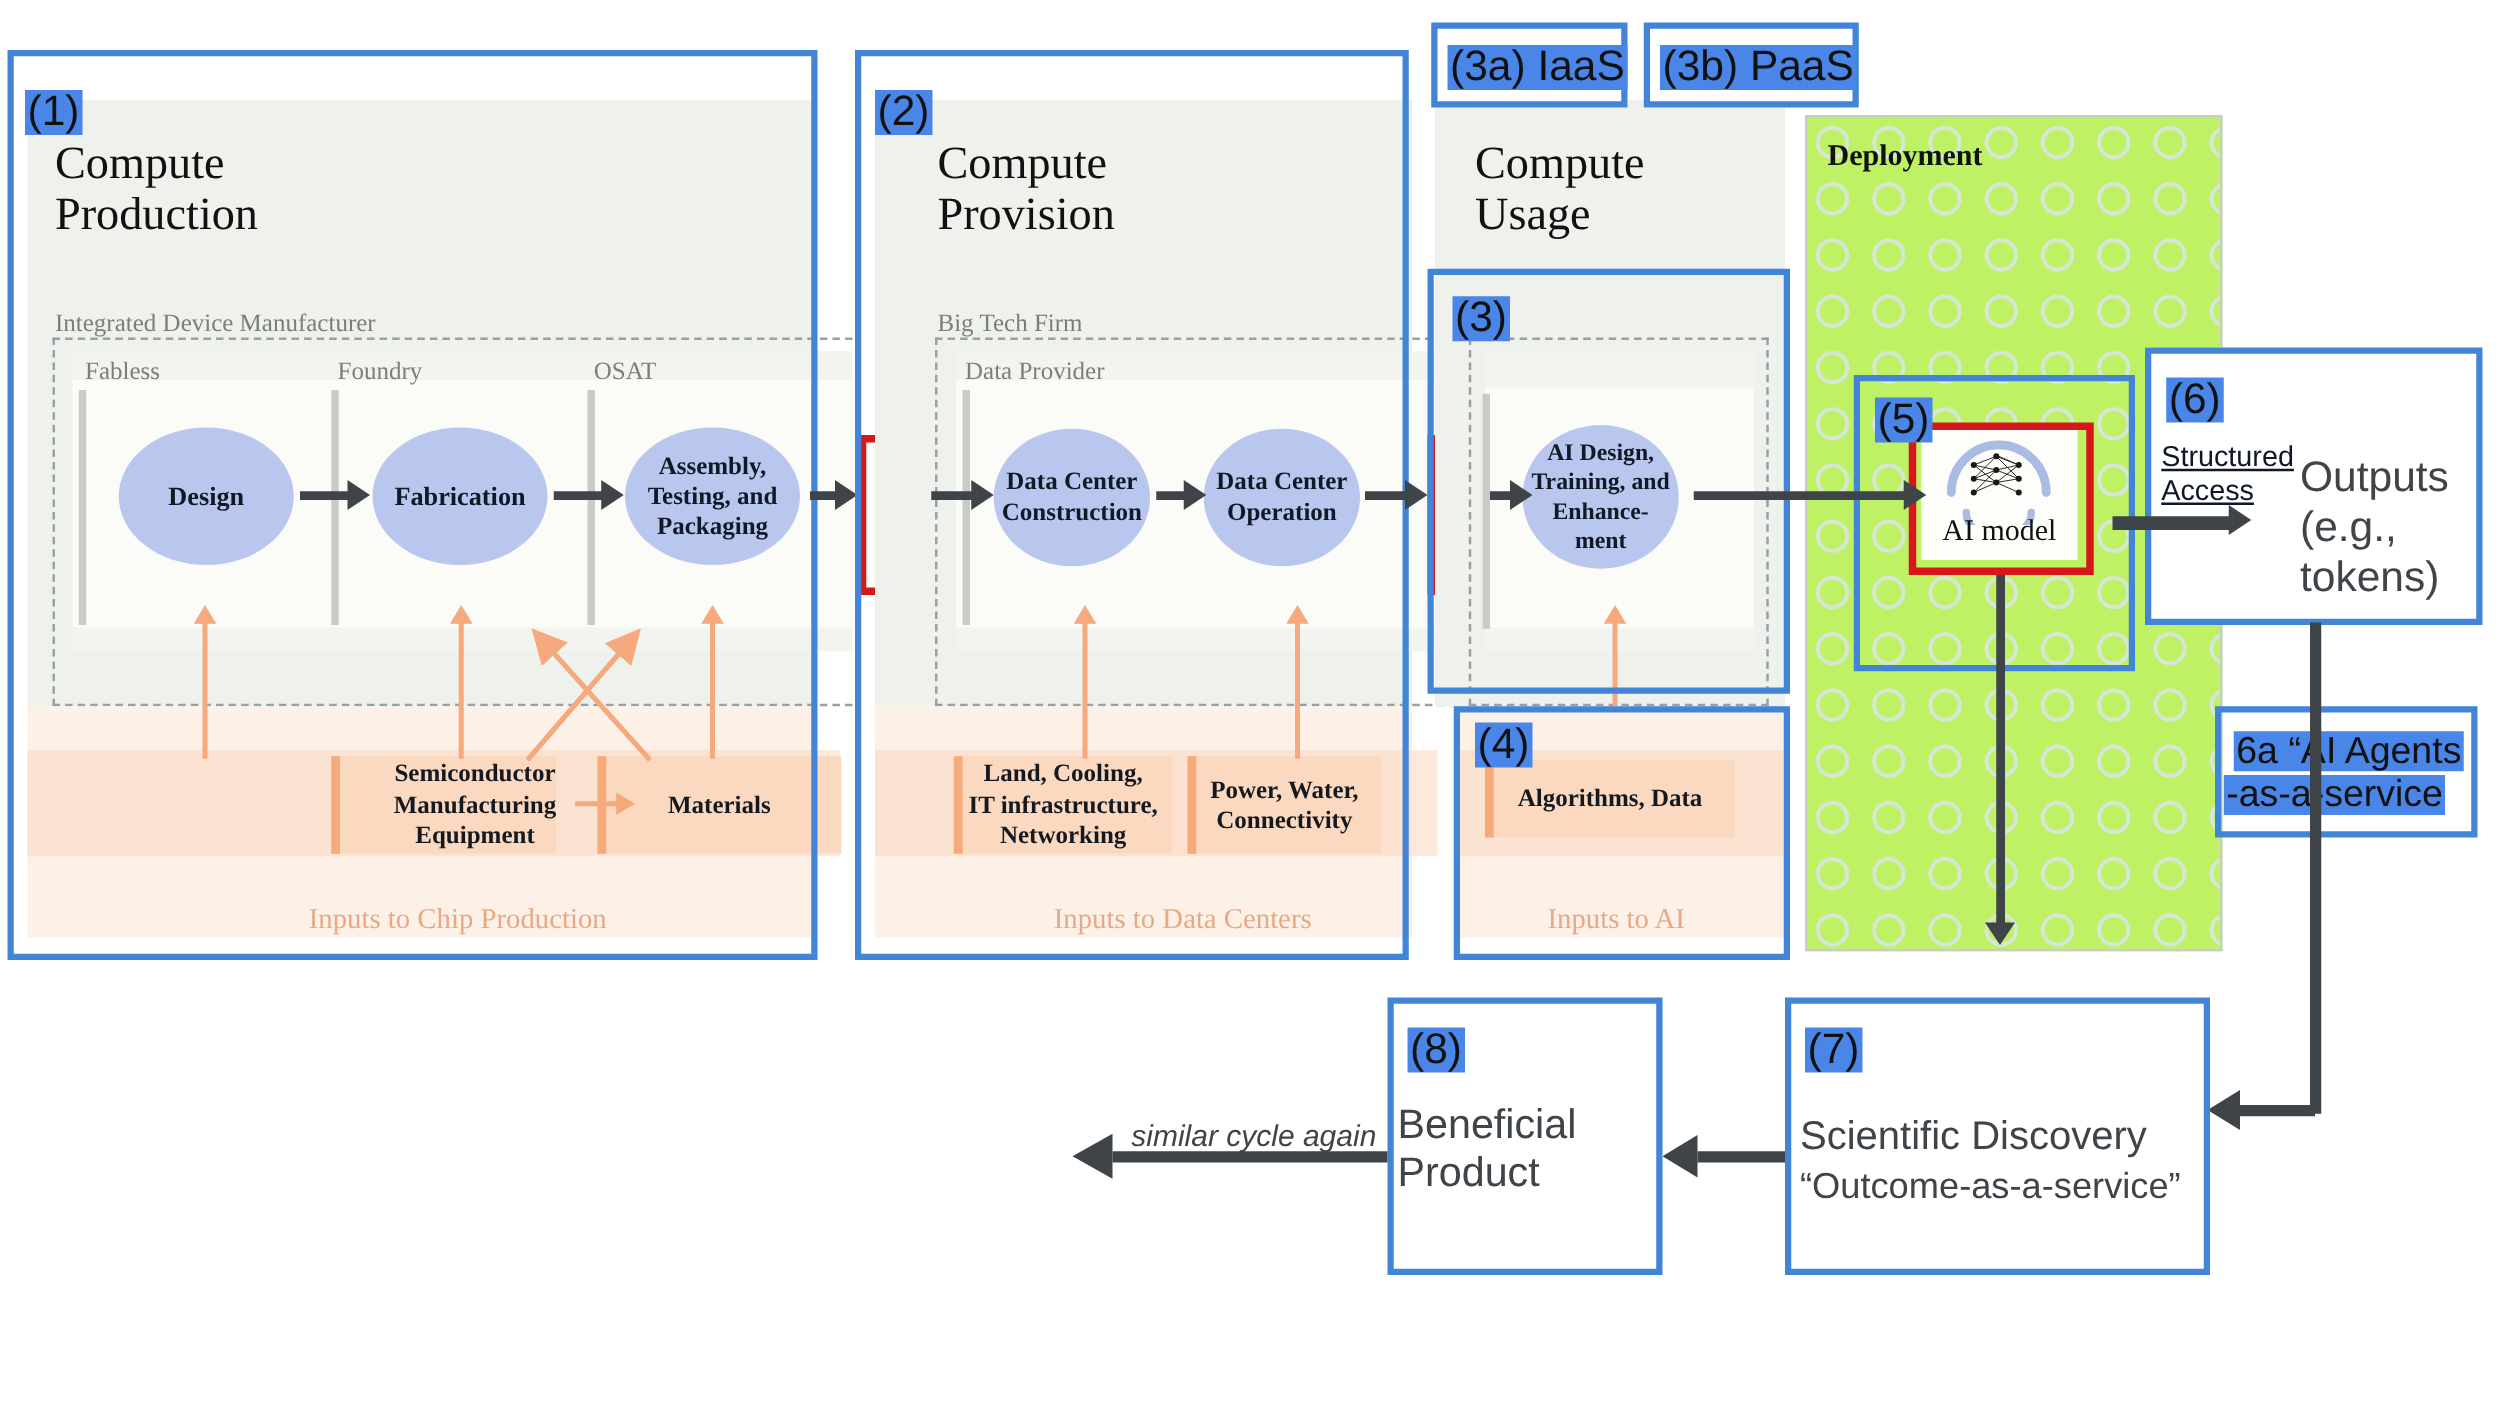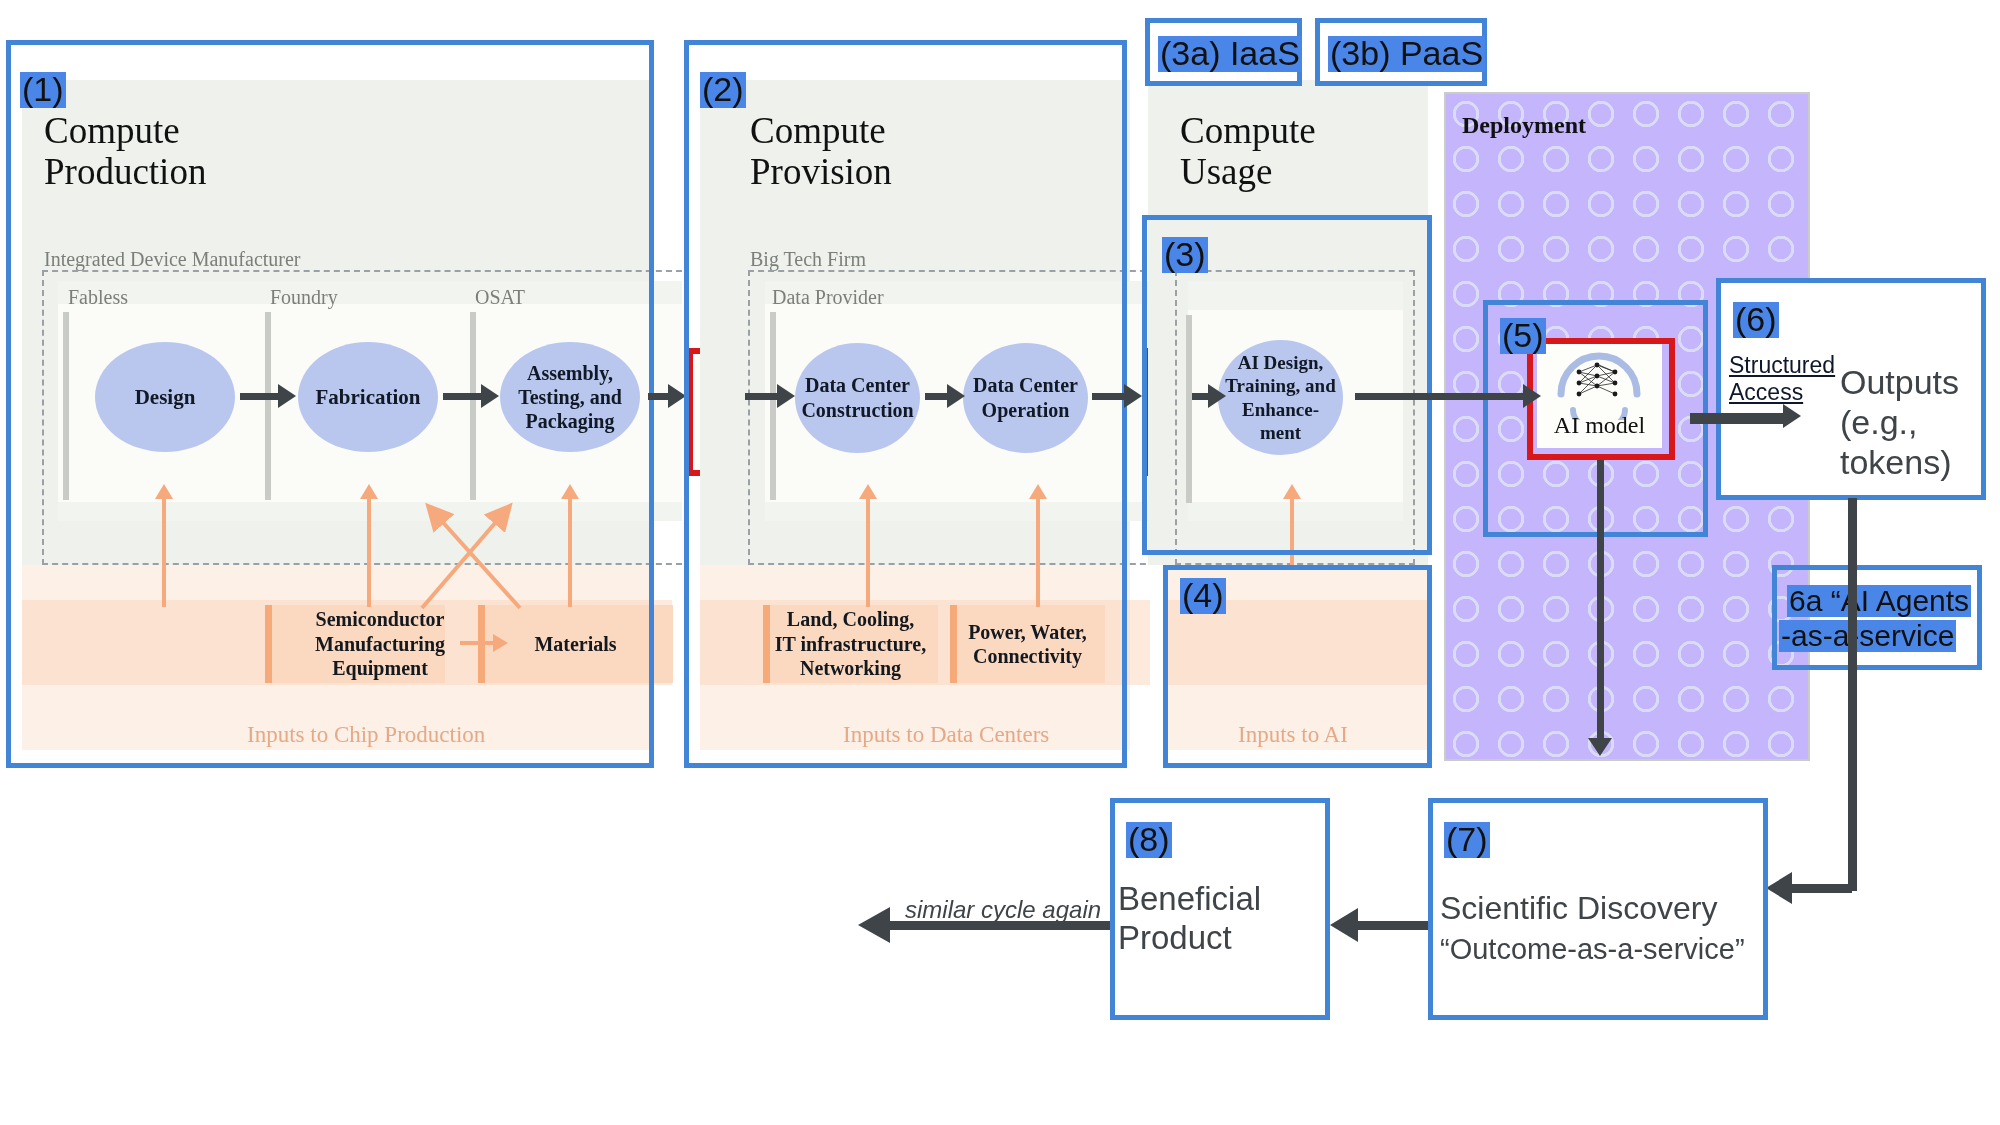--- a/index.html
+++ b/index.html
@@ -54,21 +54,21 @@
       border-left:12px solid transparent;border-right:12px solid transparent;border-top:18px solid #3f4448;}
 
   .oarrow{position:absolute;width:4px;background:#f5a97c;}
   .oarrow:after{content:"";position:absolute;left:-7px;top:-13px;width:0;height:0;
       border-left:9px solid transparent;border-right:9px solid transparent;border-bottom:15px solid #f5a97c;}
   .oarrow-h{position:absolute;height:4px;background:#f5a97c;}
   .oarrow-h:after{content:"";position:absolute;right:-13px;top:-7px;width:0;height:0;
       border-top:9px solid transparent;border-bottom:9px solid transparent;border-left:15px solid #f5a97c;}
 
   
-  #deployment{position:absolute;border:2px solid #c9ccc7;background:#c4b5fd;padding-left:32px;}
+  #deployment{position:absolute;border:2px solid #c9ccc7;background:#bef264;}
   #deployment .dots{position:absolute;left:0;top:0;right:0;bottom:0;
      background-image:radial-gradient(circle 12px at 20px 20px, rgba(0,0,0,0) 10px, #dde3f2 10.5px, #dde3f2 13px, rgba(0,0,0,0) 13.5px);
      background-size:45px 45px;opacity:.85;}
   #deployment .dep-title{position:absolute;font-family:"Liberation Serif",serif;font-weight:bold;
      font-size:24px;color:#111;}
 
   
   .biglabel{position:absolute;font-family:"Liberation Sans",sans-serif;color:#3f4448;
             text-align:left;line-height:1.18;}
   .smlabel{position:absolute;font-family:"Liberation Sans",sans-serif;color:#0f172a;
@@ -224,20 +224,24 @@
   <div class="tag" style="left:1162px;top:237px;">(3)</div>
 
   <div class="bluebox bluebox-white" style="left:1145px;top:18px;width:157px;height:68px;"></div>
   <div class="tag" style="left:1158px;top:36px;">(3a) IaaS</div>
 
   <div class="bluebox bluebox-white" style="left:1315px;top:18px;width:172px;height:68px;"></div>
   <div class="tag" style="left:1328px;top:36px;">(3b) PaaS</div>
 
   <div class="inputband" style="left:1163px;top:565px;width:265px;height:185px;"></div>
   <div class="inputstrip" style="left:1163px;top:600px;width:265px;height:85px;opacity:.55;"></div>
+  <div class="inputbox" style="left:1188px;top:608px;width:200px;height:62px;">
+     <span class="lbar"></span>
+     <span>Algorithms, Data</span>
+  </div>
   <div class="inputcaption" style="left:1238px;top:722px;">Inputs to AI</div>
 
   <div class="bluebox" style="left:1163px;top:565px;width:269px;height:203px;"></div>
   <div class="tag" style="left:1180px;top:578px;">(4)</div>
 
   <div id="deployment" style="left:1444px;top:92px;width:330px;height:665px;">
       <div class="dots"></div>
       <div class="dep-title" style="left:16px;top:18px;">Deployment</div>
   </div>
 

